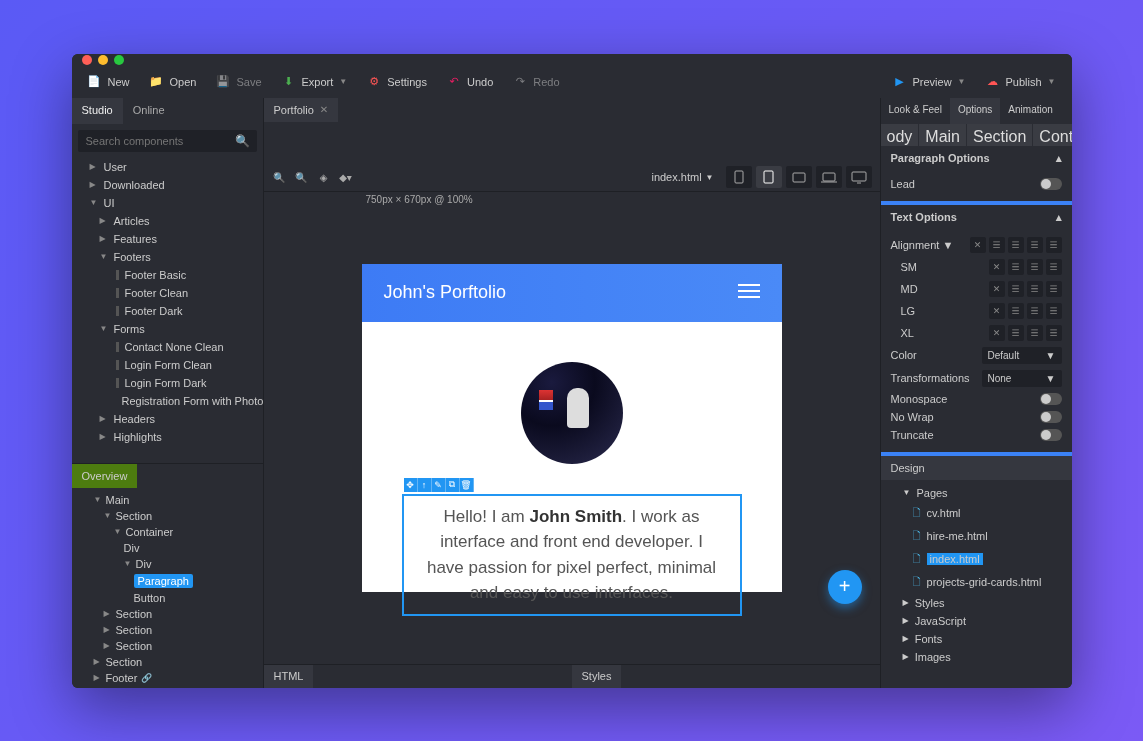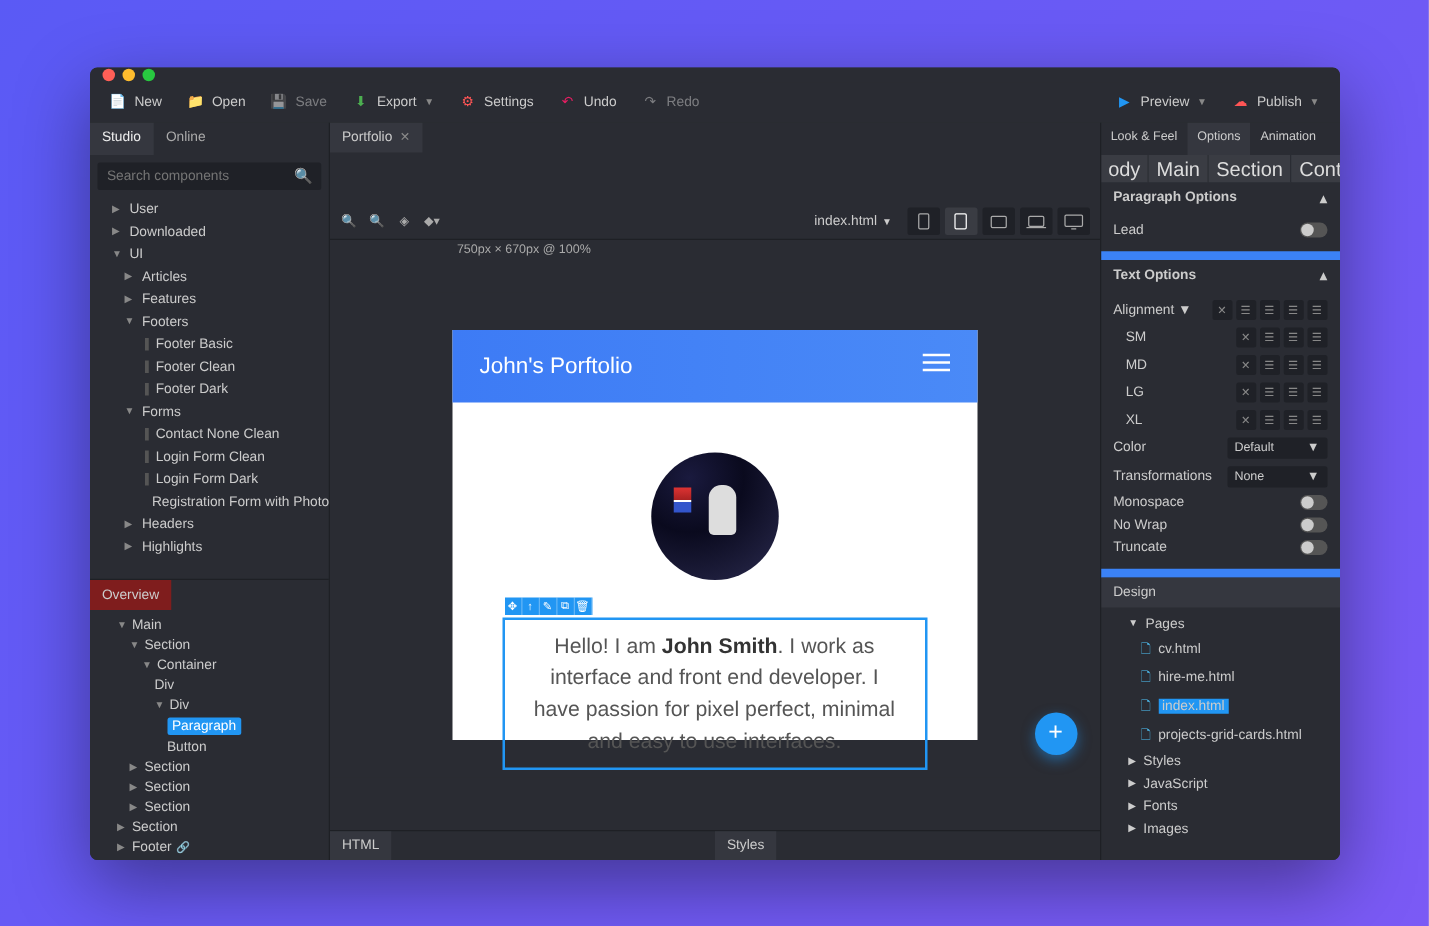--- a/index.html
+++ b/index.html
@@ -26,21 +26,21 @@
 .tree-scroll { flex: 1; overflow-y: auto; font-size: 11px; color: #ccc; }
 .tree-scroll::-webkit-scrollbar { width: 6px; }
 .tree-scroll::-webkit-scrollbar-thumb { background: #4a4c53; }
 .tree-item { padding: 3px 8px 3px 18px; cursor: pointer; display: flex; align-items: center; gap: 6px; white-space: nowrap; }
 .tree-item.lvl1 { padding-left: 18px; }
 .tree-item.lvl2 { padding-left: 28px; }
 .tree-item.lvl3 { padding-left: 44px; }
 .tree-caret { font-size: 8px; color: #888; width: 8px; }
 .tree-dot { width: 3px; height: 10px; background: #555; display: inline-block; }
 .overview { border-top: 1px solid #1e2025; }
-.ov-tab { padding: 6px 10px; font-size: 11px; background: #7f1d1d; display: inline-block; color: #ccc; }
+.ov-tab { padding: 6px 10px; font-size: 11px; background: #4d7c0f; display: inline-block; color: #ccc; }
 .ov-tree { padding: 4px 0; font-size: 11px; color: #ccc; max-height: 200px; overflow: auto; }
 .ov-item { padding: 2px 8px; cursor: pointer; display: flex; align-items: center; gap: 4px; }
 .ov-item.d1 { padding-left: 22px; }
 .ov-item.d2 { padding-left: 32px; }
 .ov-item.d3 { padding-left: 42px; }
 .ov-item.d4 { padding-left: 52px; }
 .ov-item.d5 { padding-left: 62px; }
 .ov-sel { background: #2196f3; color: #fff; padding: 1px 4px; border-radius: 2px; display: inline-block; }
 .center-pane { flex: 1; display: flex; flex-direction: column; background: #2a2c33; gap: 42px; }
 .doc-tabs { height: 24px; display: flex; }
@@ -72,21 +72,21 @@
 .fab { position: absolute; right: 18px; bottom: 18px; width: 34px; height: 34px; border-radius: 50%; background: #2196f3; color: #fff; font-size: 20px; display: flex; align-items: center; justify-content: center; cursor: pointer; box-shadow: 0 4px 10px rgba(33,150,243,.5); }
 .bottom-tabs { height: 24px; display: flex; border-top: 1px solid #1e2025; }
 .bt-tab { padding: 5px 10px; font-size: 11px; background: #35373f; color: #ccc; }
 .bt-spacer { flex: 1; }
 .right-pane { width: 192px; background: #2a2c33; border-left: 1px solid #1e2025; display: flex; flex-direction: column; font-size: 11px; color: #ccc; }
 .right-tabs { display: flex; height: 26px; }
 .right-tab { padding: 6px 8px; cursor: pointer; font-size: 10px; }
 .right-tab.active { background: #35373f; }
 .breadcrumb { height: 22px; display: flex; overflow: hidden; font-size: 16px; }
 .bc-item { padding: 4px 6px; background: #3a3c43; color: #ddd; border-right: 1px solid #2a2c33; cursor: pointer; }
-.panel { border-bottom: 7px solid #3b82f6; }
+.panel { border-bottom: 4px solid #3b82f6; }
 .panel-head { padding: 6px 10px; display: flex; justify-content: space-between; align-items: center; font-size: 11px; font-weight: 600; }
 .panel-body { padding: 4px 10px 8px; }
 .prop-row { display: flex; align-items: center; justify-content: space-between; padding: 3px 0; }
 .toggle { width: 22px; height: 12px; background: #555; border-radius: 6px; position: relative; cursor: pointer; }
 .toggle::after { content: ""; position: absolute; width: 10px; height: 10px; background: #ccc; border-radius: 50%; top: 1px; left: 1px; }
 .align-grid { display: flex; gap: 3px; }
 .align-btn { width: 16px; height: 16px; background: #1f2127; display: flex; align-items: center; justify-content: center; font-size: 9px; cursor: pointer; border-radius: 2px; color: #888; }
 .select-box { flex: 1; background: #1f2127; padding: 3px 6px; font-size: 10px; display: flex; justify-content: space-between; align-items: center; border-radius: 2px; }
 .design-section { flex: 1; overflow: auto; }
 .design-head { padding: 6px 10px; background: #35373f; font-size: 11px; }

